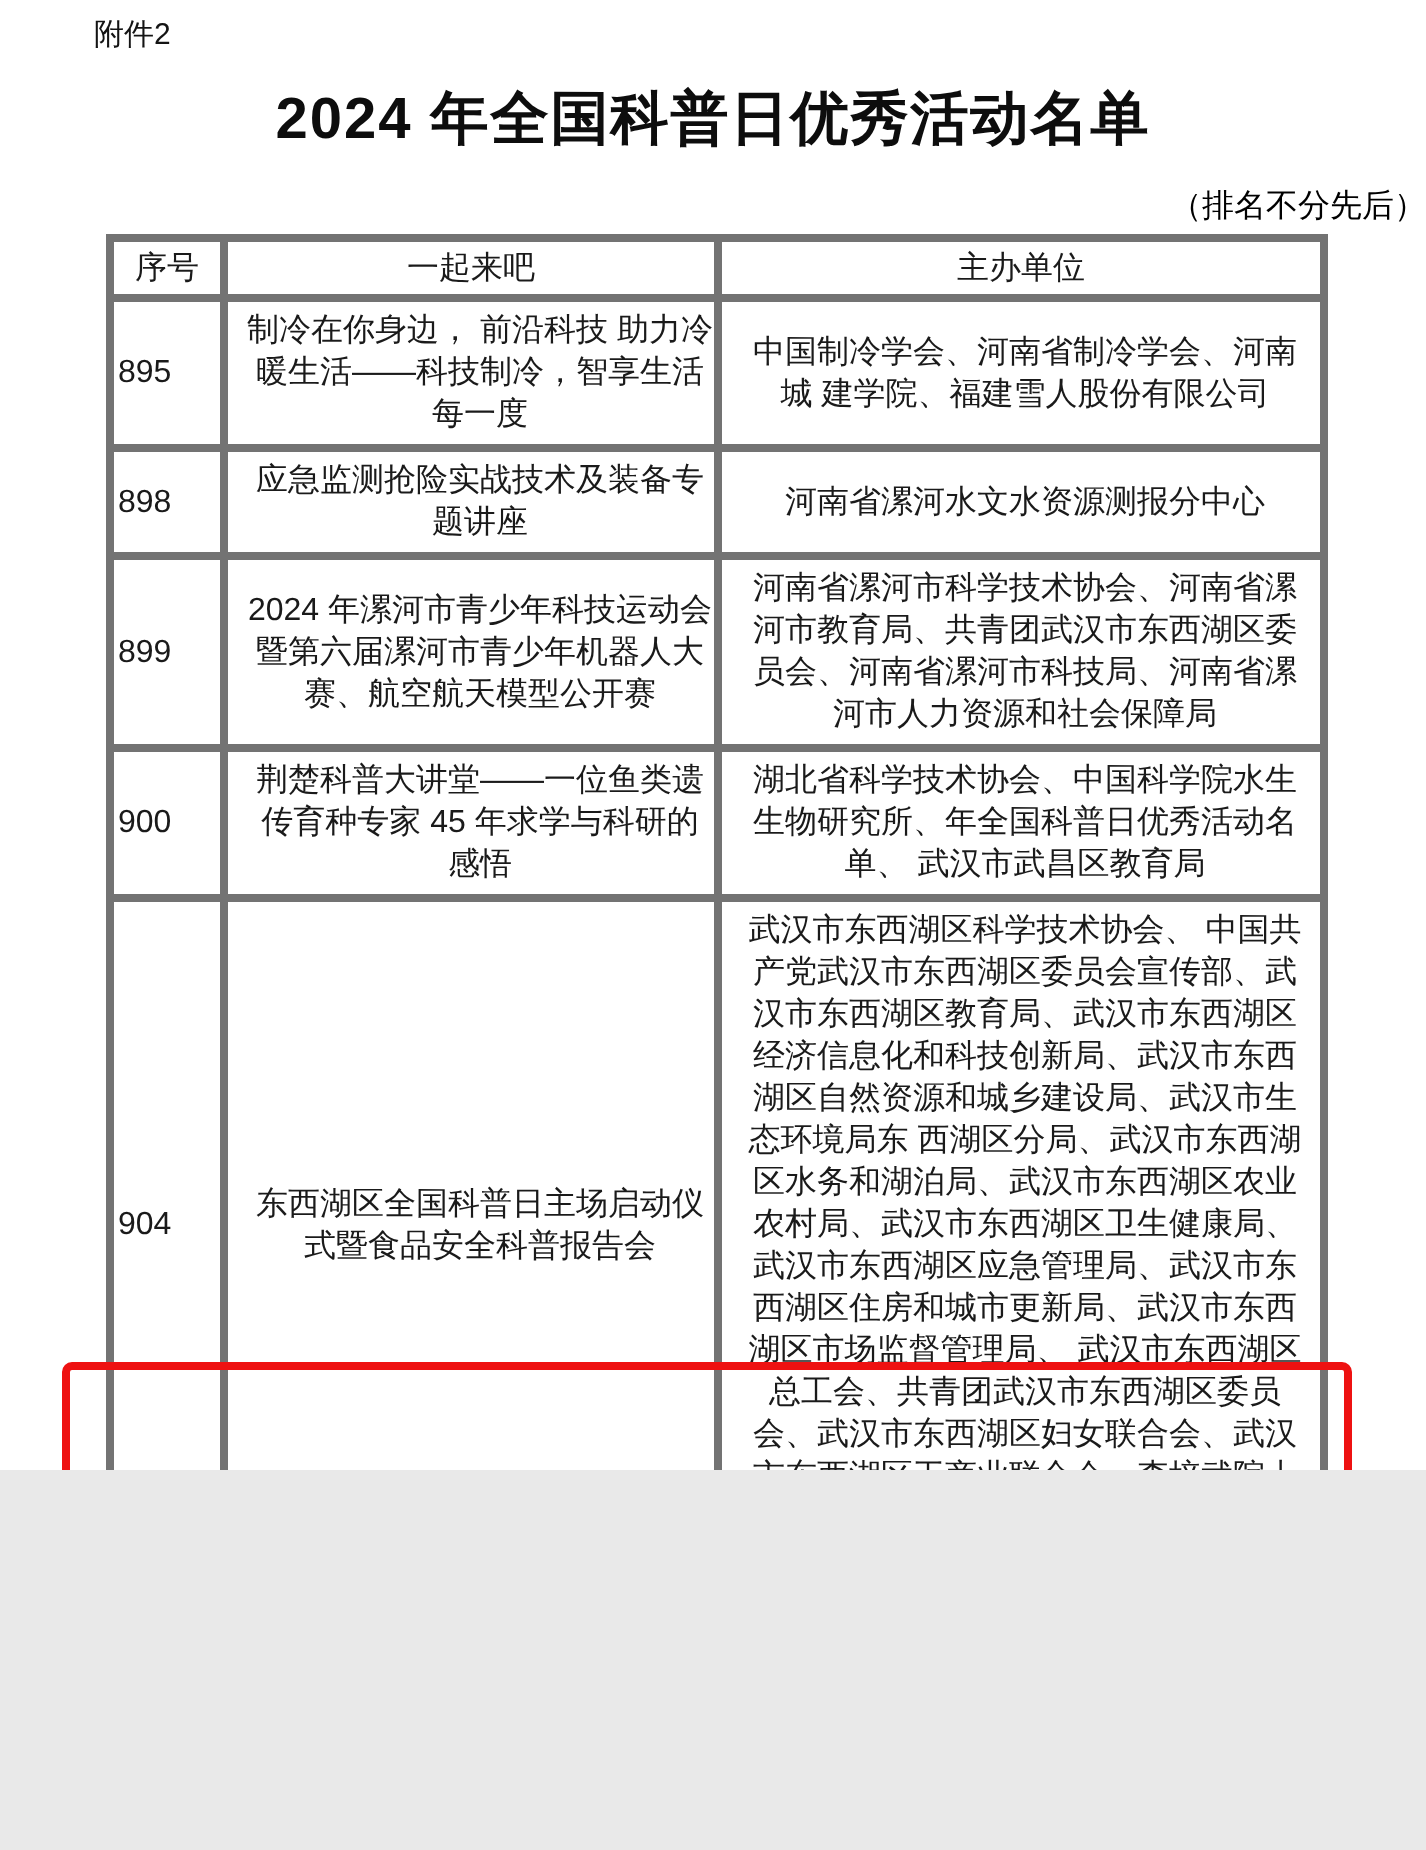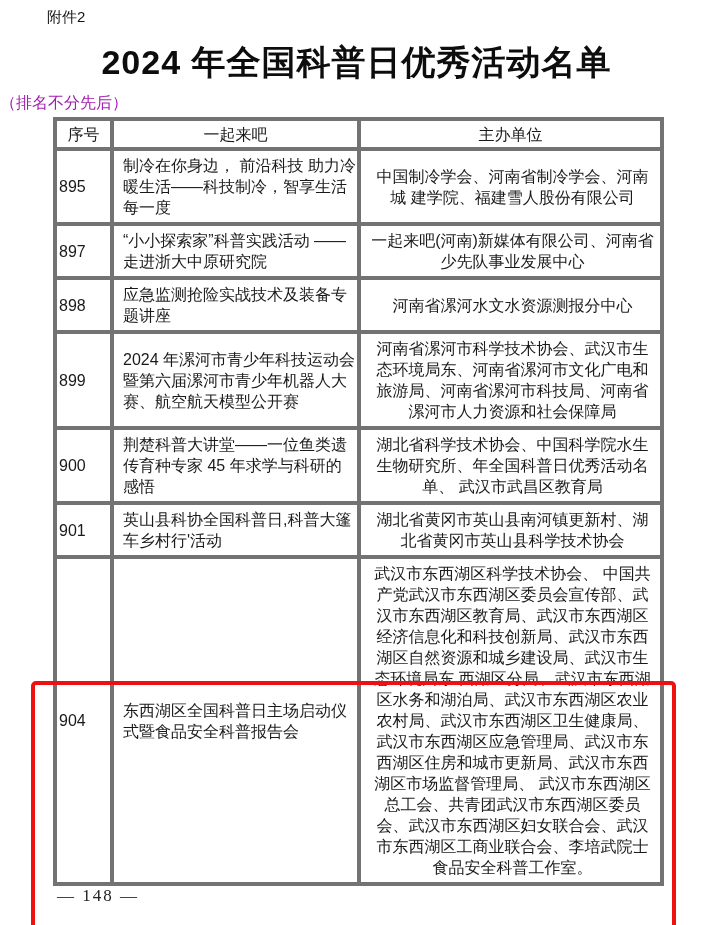--- a/index.html
+++ b/index.html
@@ -1,53 +1,53 @@
 <!DOCTYPE html>
 <html><head>
 <meta charset="utf-8">
 <style>
   * { margin: 0; padding: 0; box-sizing: border-box; }
   html, body { background: #e9e9e9; }
   .page {
     position: relative;
     width: 713px;
-    height: 925px;
+    height: 735px;
     margin: 0 auto;
     background: #ffffff;
     font-family: "Liberation Sans", "DejaVu Sans", sans-serif;
     color: #1a1a1a;
     overflow: hidden;
   }
   .attachment-label {
     position: absolute;
     left: 47px;
     top: 8px;
     font-size: 15px;
     color: #141414;
   }
   .doc-title {
     position: absolute;
     left: 0;
     top: 40px;
     width: 100%;
     text-align: center;
-    font-size: 34px;
+    font-size: 29px;
     font-weight: bold;
     letter-spacing: 1px;
     color: #0d0d0d;
   }
   .doc-subtitle {
     position: absolute;
     left: 0;
     top: 93px;
     width: 100%;
-    text-align: left;
+    text-align: right;
     font-size: 16px;
     font-family: "Liberation Serif", "DejaVu Serif", serif;
-    color: #a21caf;
+    color: #000000;
   }
   table.activities {
     position: absolute;
     left: 53px;
     top: 117px;
     width: 607px;
     border-collapse: collapse;
     table-layout: fixed;
   }
   table.activities th,
@@ -62,21 +62,21 @@
     height: 30px;
     font-weight: normal;
     text-align: center;
     padding: 2px 2px;
   }
   td.col-no {
     text-align: left;
     padding: 2px 2px;
   }
   td.col-activity {
-    text-align: left;
+    text-align: center;
     padding: 4px 0 4px 9px;
   }
   td.col-organizer {
     text-align: center;
     padding: 4px 6px 4px 10px;
   }
   .col-w-no { width: 57px; }
   .col-w-activity { width: 247px; }
   .col-w-organizer { width: 303px; }
   .highlight-box {
@@ -120,44 +120,34 @@
           <th>一起来吧</th>
           <th>主办单位</th>
         </tr>
     </thead>
     <tbody id="table-body">
         <tr style="height: 62px;">
           <td class="col-no">895</td>
           <td class="col-activity">制冷在你身边， 前沿科技 助力冷暖生活——科技制冷，智享生活每一度</td>
           <td class="col-organizer">中国制冷学会、河南省制冷学会、河南城 建学院、福建雪人股份有限公司</td>
         </tr>
-        <tr style="height: 43px;">
-          <td class="col-no">897</td>
-          <td class="col-activity">“小小探索家”科普实践活动 ——走进浙大中原研究院</td>
-          <td class="col-organizer">一起来吧(河南)新媒体有限公司、河南省少先队事业发展中心</td>
-        </tr>
         <tr style="height: 43px; margin-top: 44px;">
           <td class="col-no">898</td>
           <td class="col-activity">应急监测抢险实战技术及装备专题讲座</td>
           <td class="col-organizer">河南省漯河水文水资源测报分中心</td>
         </tr>
         <tr style="height: 82px;">
           <td class="col-no">899</td>
           <td class="col-activity">2024 年漯河市青少年科技运动会暨第六届漯河市青少年机器人大赛、航空航天模型公开赛</td>
-          <td class="col-organizer">河南省漯河市科学技术协会、武汉市生态环境局东、河南省漯河市文化广电和旅游局、河南省漯河市科技局、河南省漯河市人力资源和社会保障局</td>
+          <td class="col-organizer">河南省漯河市科学技术协会、河南省漯河市教育局、共青团武汉市东西湖区委员会、河南省漯河市科技局、河南省漯河市人力资源和社会保障局</td>
         </tr>
         <tr style="height: 63px;">
           <td class="col-no">900</td>
           <td class="col-activity">荆楚科普大讲堂——一位鱼类遗 传育种专家 45 年求学与科研的感悟</td>
           <td class="col-organizer">湖北省科学技术协会、中国科学院水生生物研究所、年全国科普日优秀活动名单、 武汉市武昌区教育局</td>
-        </tr>
-        <tr style="height: 43px;">
-          <td class="col-no">901</td>
-          <td class="col-activity">英山县科协全国科普日,科普大篷车乡村行'活动</td>
-          <td class="col-organizer">湖北省黄冈市英山县南河镇更新村、湖北省黄冈市英山县科学技术协会</td>
         </tr>
         <tr id="highlighted-row" style="height: 258px;">
           <td class="col-no">904</td>
           <td class="col-activity">东西湖区全国科普日主场启动仪式暨食品安全科普报告会</td>
           <td class="col-organizer">武汉市东西湖区科学技术协会、 中国共产党武汉市东西湖区委员会宣传部、武汉市东西湖区教育局、武汉市东西湖区经济信息化和科技创新局、武汉市东西湖区自然资源和城乡建设局、武汉市生态环境局东 西湖区分局、武汉市东西湖区水务和湖泊局、武汉市东西湖区农业农村局、武汉市东西湖区卫生健康局、武汉市东西湖区应急管理局、武汉市东西湖区住房和城市更新局、武汉市东西湖区市场监督管理局、 武汉市东西湖区总工会、共青团武汉市东西湖区委员会、武汉市东西湖区妇女联合会、武汉市东西湖区工商业联合会、李培武院士食品安全科普工作室。</td>
         </tr>
       </tbody>
   </table>
 
   <div class="highlight-box" id="highlight-box" style="top: 680.5px; height: 319px; border-color: rgb(238, 17, 17);"></div>

